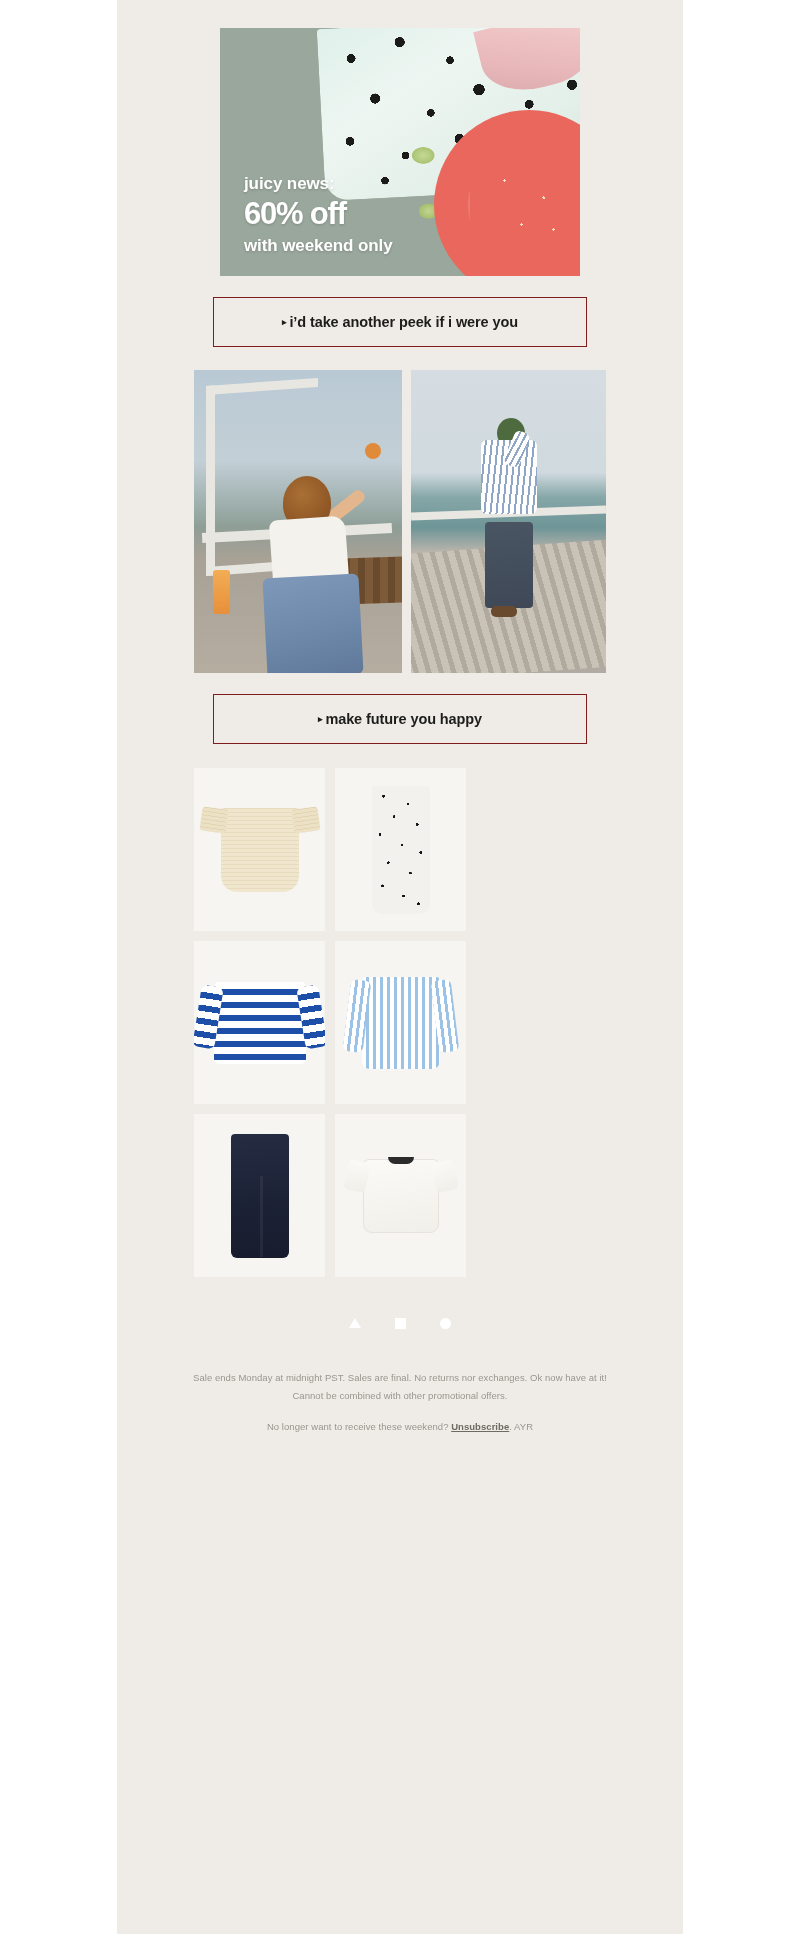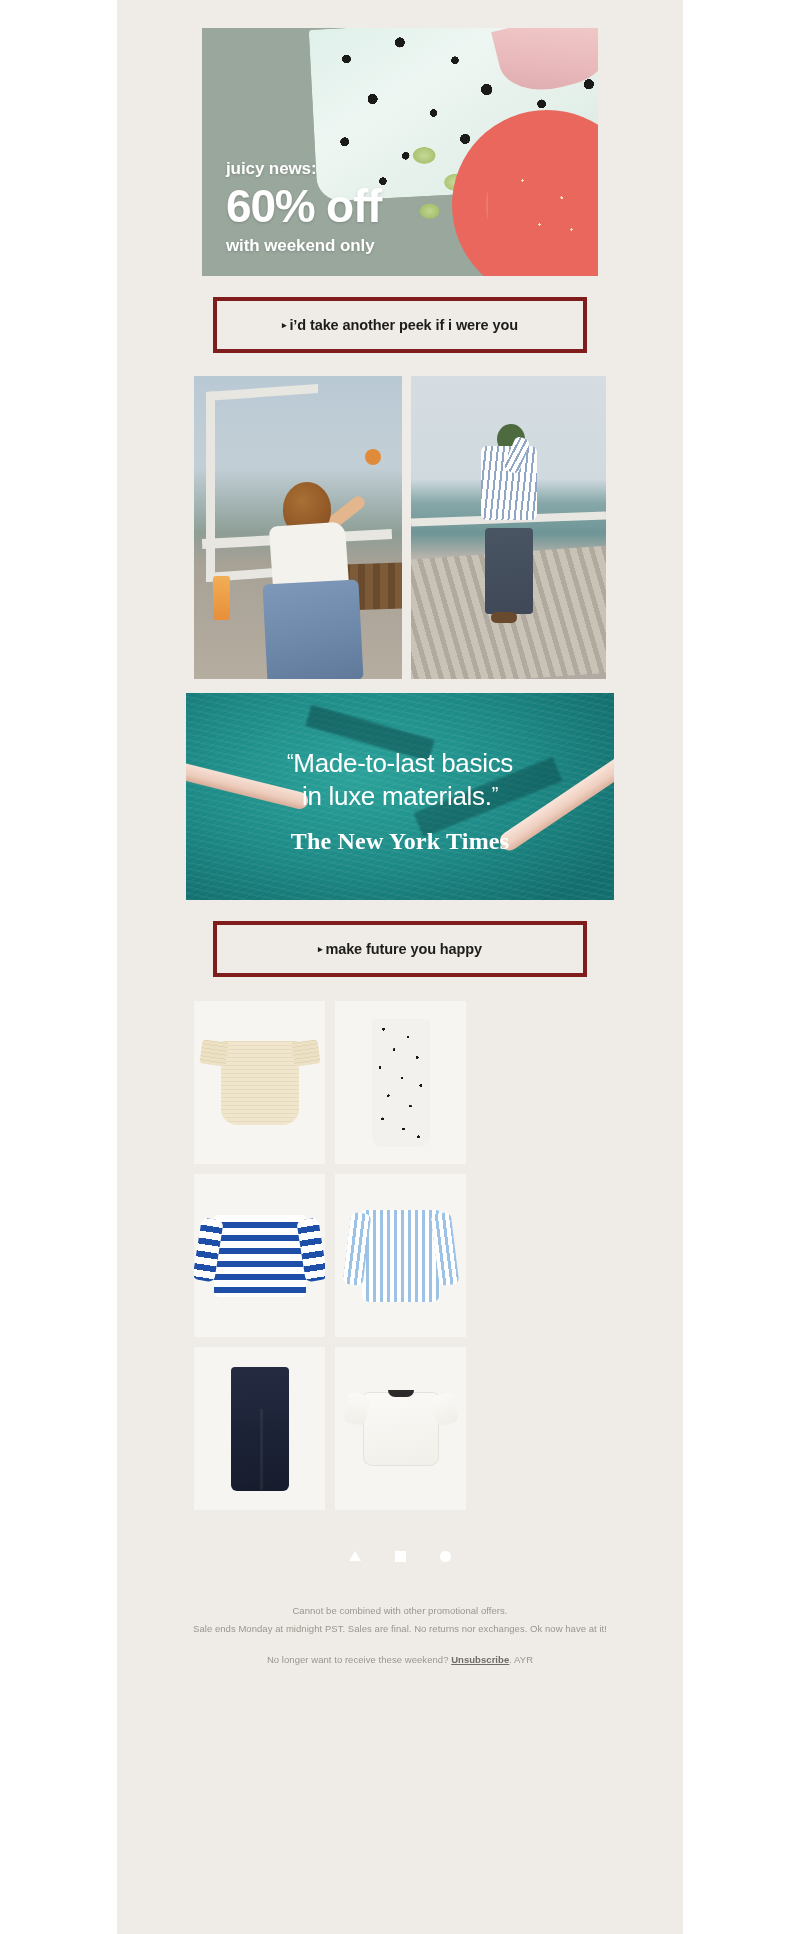--- a/index.html
+++ b/index.html
@@ -20,21 +20,21 @@
 
   .email-wrap {
     width: 566px;
     background: #efece7;
     padding: 0 0 0 0;
   }
 
   
   .hero {
     position: relative;
-    width: 396px;
+    width: 360px;
     height: 248px;
     margin: 28px auto 0 auto;
     overflow: hidden;
     background: #9aa79c;
   }
   .hero-bg {
     position: absolute;
     inset: 0;
     background:
       radial-gradient(ellipse 120px 90px at 86% 78%, #e8695e 0%, #e8695e 42%, #f3a8a0 52%, #cfe0b4 60%, #7fa855 68%, rgba(127,168,85,0) 72%),
@@ -118,21 +118,21 @@
     text-shadow: 0 1px 3px rgba(0,0,0,0.18);
     z-index: 5;
   }
   .hero-eyebrow {
     font-size: 17px;
     font-weight: 700;
     letter-spacing: -0.1px;
     margin-bottom: 4px;
   }
   .hero-headline {
-    font-size: 46px;
+    font-size: 31px;
     font-weight: 700;
     line-height: 1.02;
     letter-spacing: -1.2px;
     margin-bottom: 6px;
   }
   .hero-sub {
     font-size: 17px;
     font-weight: 700;
     letter-spacing: -0.1px;
   }
@@ -156,21 +156,21 @@
     font-size: 13.5px;
     color: #55534f;
     letter-spacing: 0.05px;
   }
 
   
   .cta {
     display: block;
     width: 374px;
     margin: 21px auto 0 auto;
-    border: 4px solid #7f1d1d;
+    border: 1px solid #7f1d1d;
     background: #efece7;
     text-align: center;
     padding: 16px 10px;
     font-size: 14.5px;
     font-weight: 700;
     color: #1d1d1b;
     letter-spacing: -0.1px;
     cursor: pointer;
     font-family: "Liberation Sans", sans-serif;
   }
@@ -582,36 +582,20 @@
           <div class="rail-b"></div>
           <div class="head"></div>
           <div class="shirt"></div>
           <div class="arm-b"></div>
           <div class="pants"></div>
           <div class="shoe"></div>
         </div>
       </div>
     </div>
 
-    <div class="quote-banner">
-      <div class="quote-water"></div>
-      <div class="quote-shadow"></div>
-      <div class="quote-shadow2"></div>
-      <div class="noodle-l"></div>
-      <div class="noodle-r"></div>
-      <div class="quote-body">
-        <div class="quote-line">
-          <span class="qmark">“</span><span>Made-to-last basics</span>
-        </div>
-        <div class="quote-line">
-          <span>in luxe materials.</span><span class="qmark">”</span>
-        </div>
-        <div class="nyt-logo">The New York Times</div>
-      </div>
-    </div>
 
     <button class="cta" style="">
       <span class="tri">▸</span><span>make future you happy</span>
     </button>
 
     <div class="grid">
       <div class="prod">
         <div class="p-shirt-cream"></div>
       </div>
       <div class="prod">
@@ -633,21 +617,21 @@
       </div>
     </div>
 
     <div class="dots">
       <div class="dot-tri"></div>
       <div class="dot-sq"></div>
       <div class="dot-ci"></div>
     </div>
 
     <div class="footer">
+      <div class="foot-line">Sale ends Monday at midnight PST. Sales are final. No returns nor exchanges. Ok now have at it!</div>
       <div class="foot-line">Cannot be combined with other promotional offers.</div>
-      <div class="foot-line">Sale ends Monday at midnight PST. Sales are final. No returns nor exchanges. Ok now have at it!</div>
       <div class="foot-line spaced">
         <span>No longer want to receive these weekend? </span><a href="#">Unsubscribe</a><span>. AYR</span>
       </div>
     </div>
 
   </div>
 </div>
 
 </body></html>

